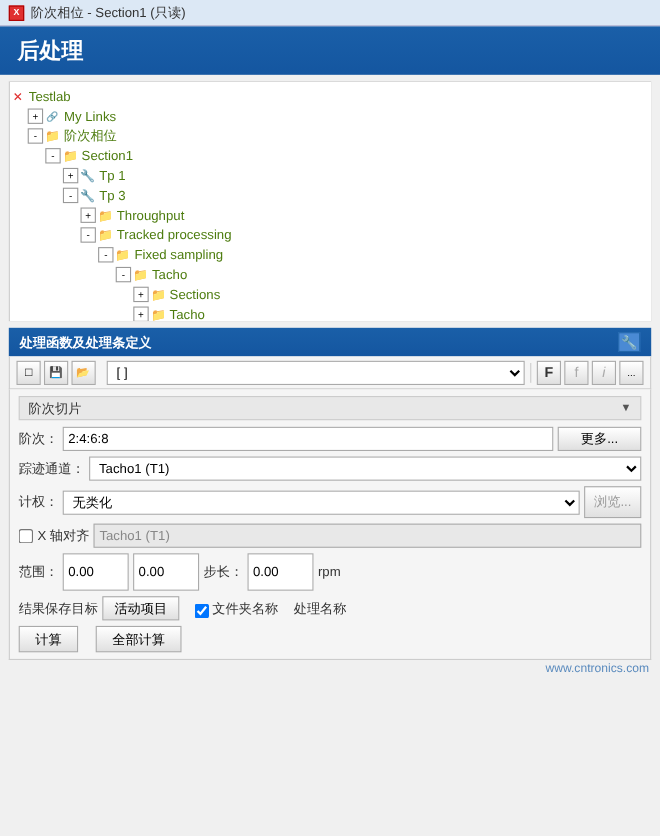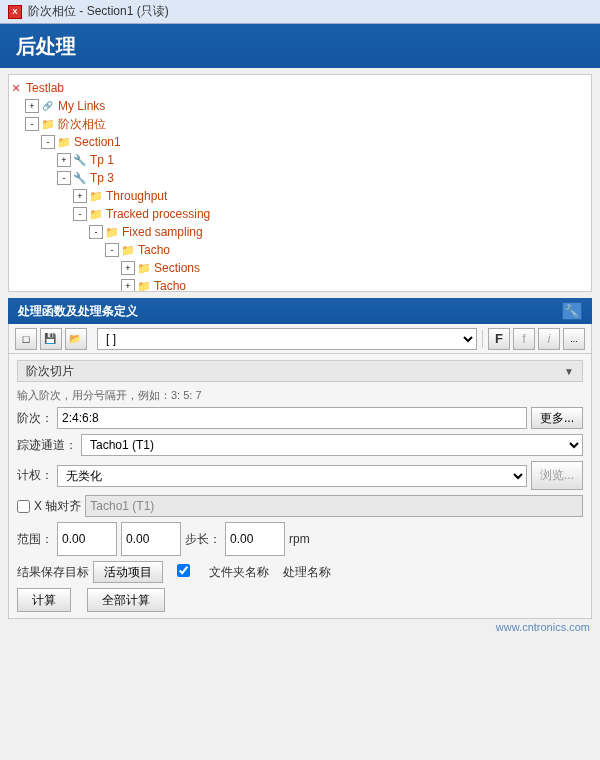--- a/index.html
+++ b/index.html
@@ -84,21 +84,21 @@
     }
 
     .tree-icon {
       width: 14px; height: 14px;
       display: inline-flex; align-items: center; justify-content: center;
       font-size: 11px;
       flex-shrink: 0;
       margin-right: 3px;
     }
 
-    .tree-label { color: #c2410c; }
+    .tree-label { color: #4d7c0f; }
 
     
     .tree-panel::-webkit-scrollbar { width: 14px; }
     .tree-panel::-webkit-scrollbar-track { background: #f0f0f0; }
     .tree-panel::-webkit-scrollbar-thumb { background: #bbb; border: 1px solid #999; }
 
     
     .bottom-panel {
       margin: 0 8px;
     }
@@ -208,21 +208,21 @@
       background: white;
       height: 22px;
       padding: 0 4px;
       font-size: 12px;
     }
 
     .input-order { flex: 1; }
 
     .btn-more {
       height: 22px;
-      padding: 0 8px;
+      padding: 0 20px;
       border: 1px solid #aaa;
       background: linear-gradient(180deg, #ffffff 0%, #e0e0e0 100%);
       cursor: pointer;
       font-size: 12px;
       white-space: nowrap;
     }
 
     .form-select {
       border: 1px solid #aaa;
       background: white;
@@ -288,22 +288,22 @@
       height: 22px;
       padding: 0 10px;
       border: 1px solid #aaa;
       background: linear-gradient(180deg, #ffffff 0%, #e0e0e0 100%);
       cursor: pointer;
       font-size: 12px;
     }
 
     .checkbox-label-row {
       display: flex;
-      align-items: flex-start;
-      gap: 19px;
+      align-items: flex-end;
+      gap: 3px;
     }
 
     .action-row {
       display: flex;
       align-items: center;
       gap: 16px;
       margin-top: 4px;
     }
     .action-btn {
       height: 24px;
@@ -489,21 +489,20 @@
     <div class="toolbar-btn" style="font-size:9px;">...</div>
   </div>
 
   <div class="form-area">
 
     <div class="section-header">
       <span class="section-header-text">阶次切片</span>
       <span class="section-header-arrow">▼</span>
     </div>
 
-    <div class="form-hint">输入阶次，用分号隔开，例如：3: 5: 7</div>
 
     <div class="form-row">
       <span class="form-label">阶次：</span>
       <input class="form-input input-order" type="text" value="2:4:6:8" style="">
       <button class="btn-more">更多...</button>
     </div>
 
     <div class="form-row">
       <span class="form-label">踪迹通道：</span>
       <select class="form-select">

